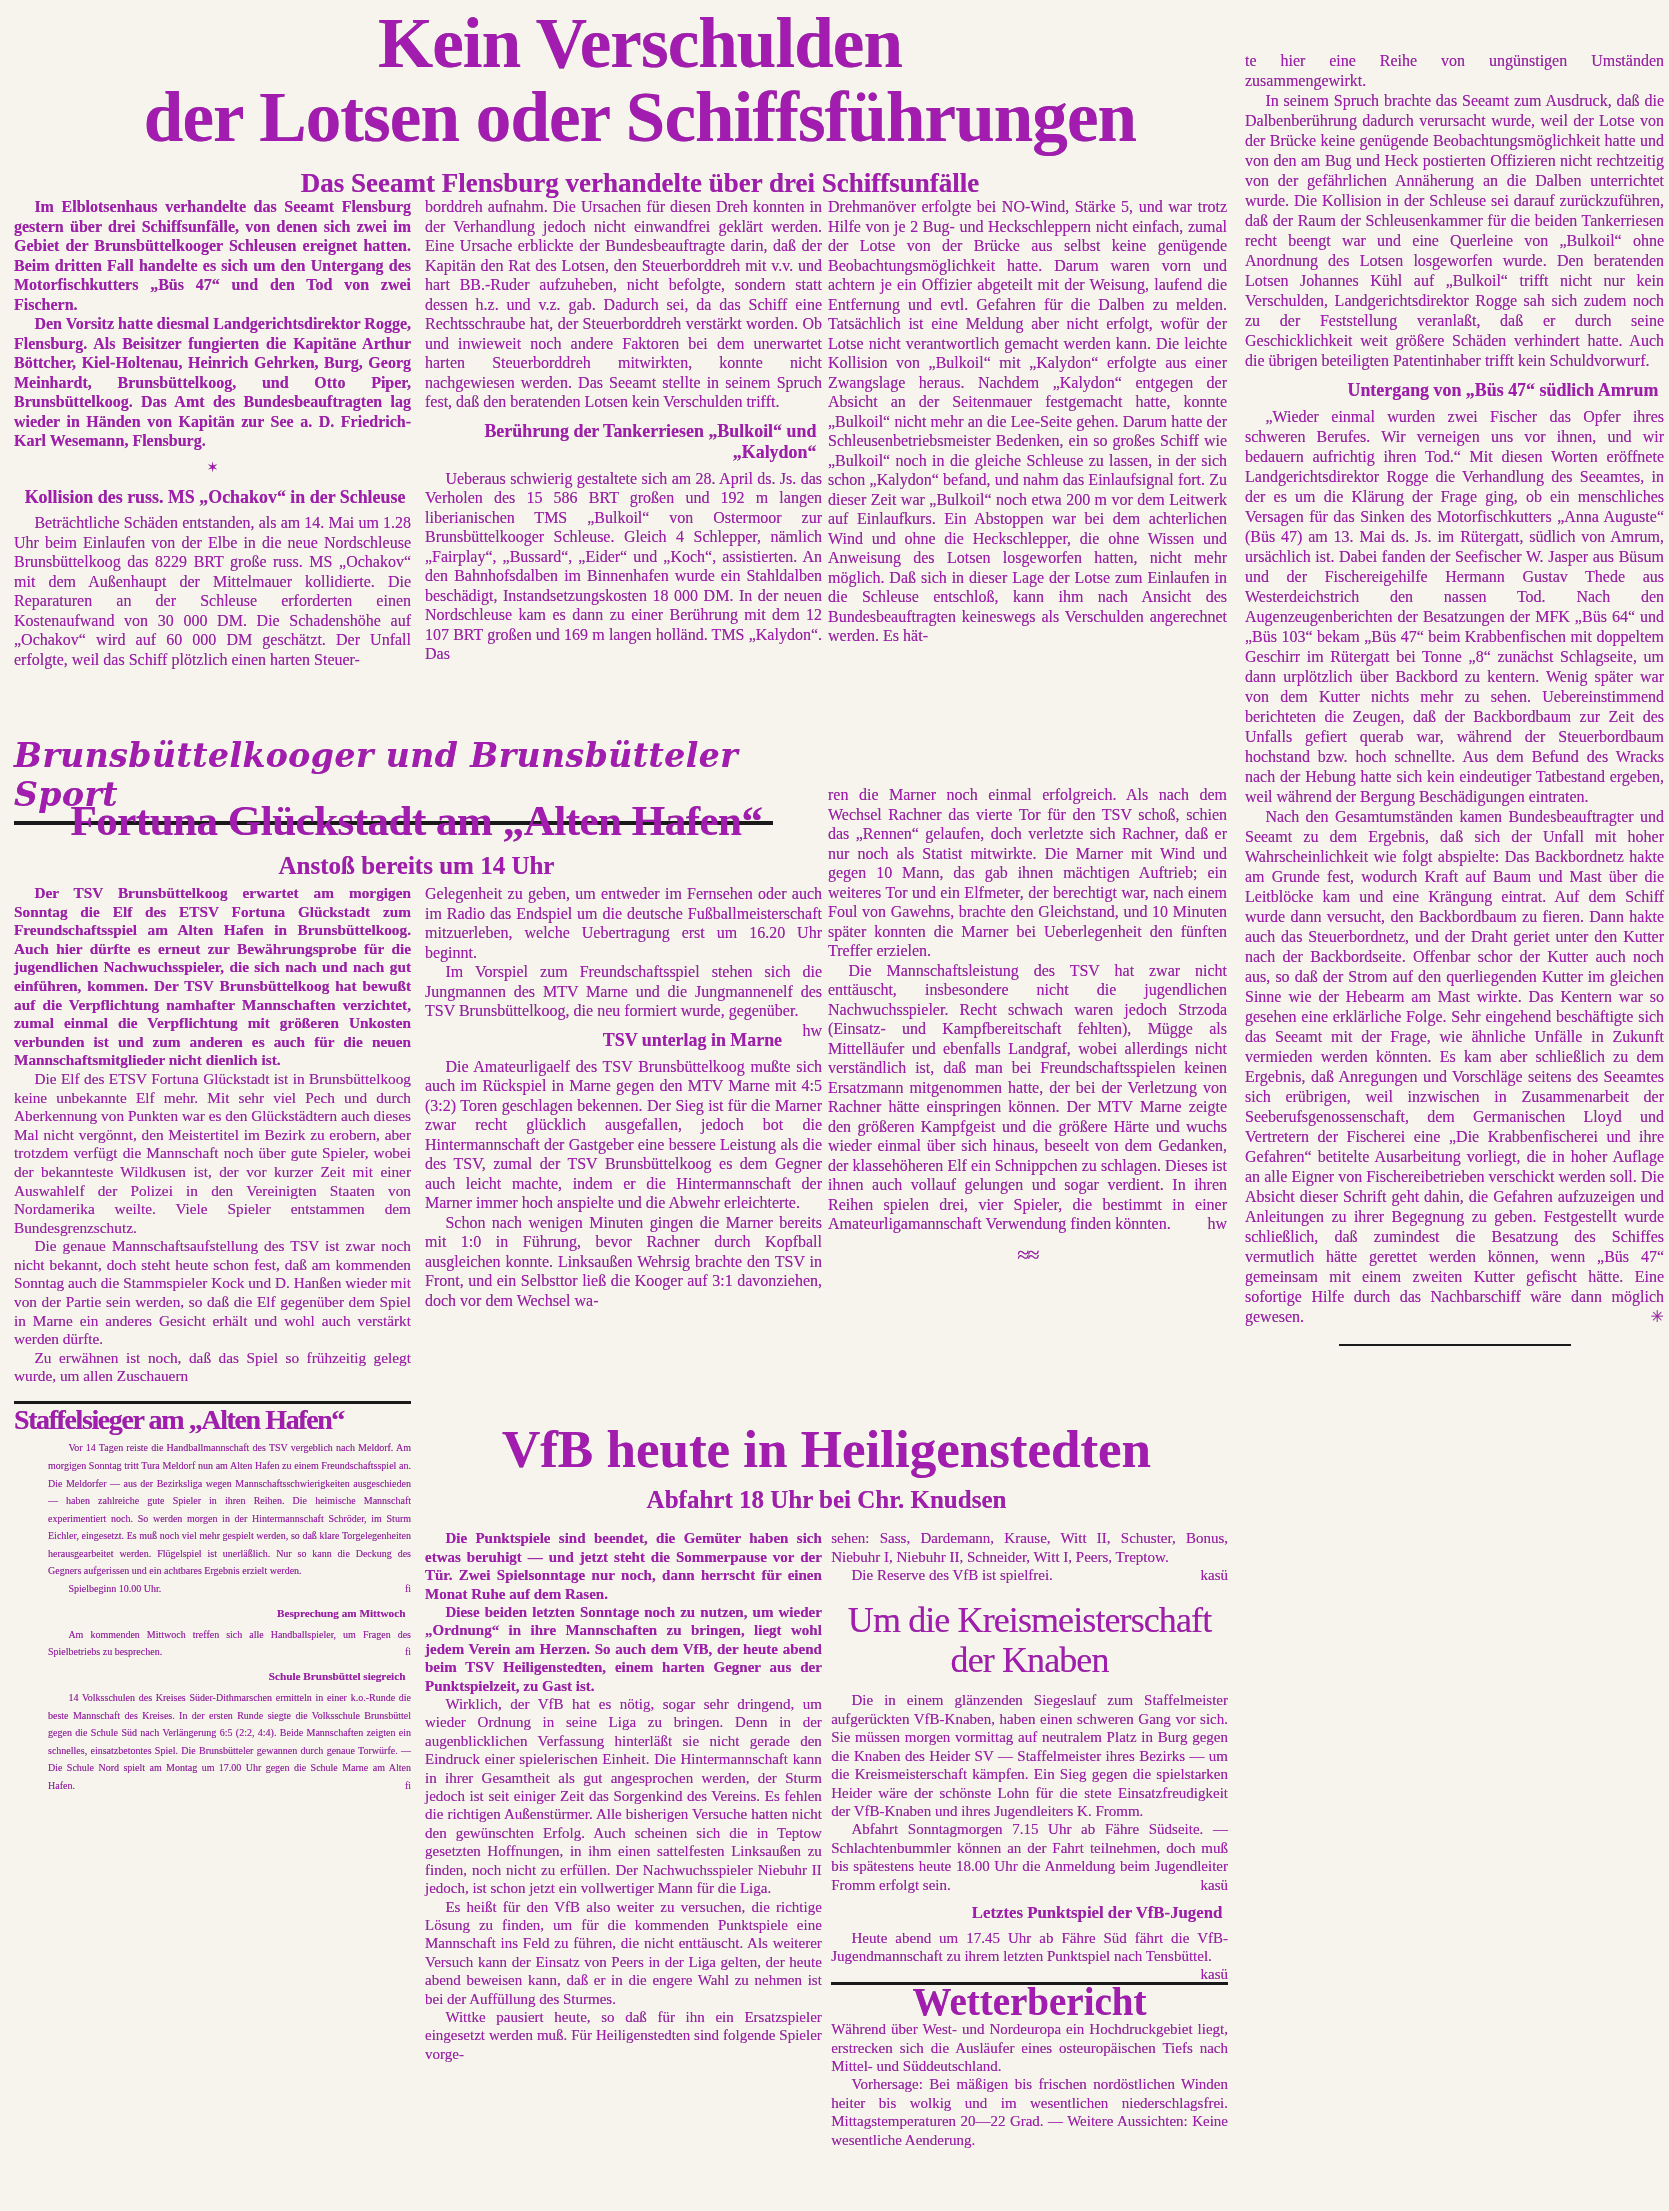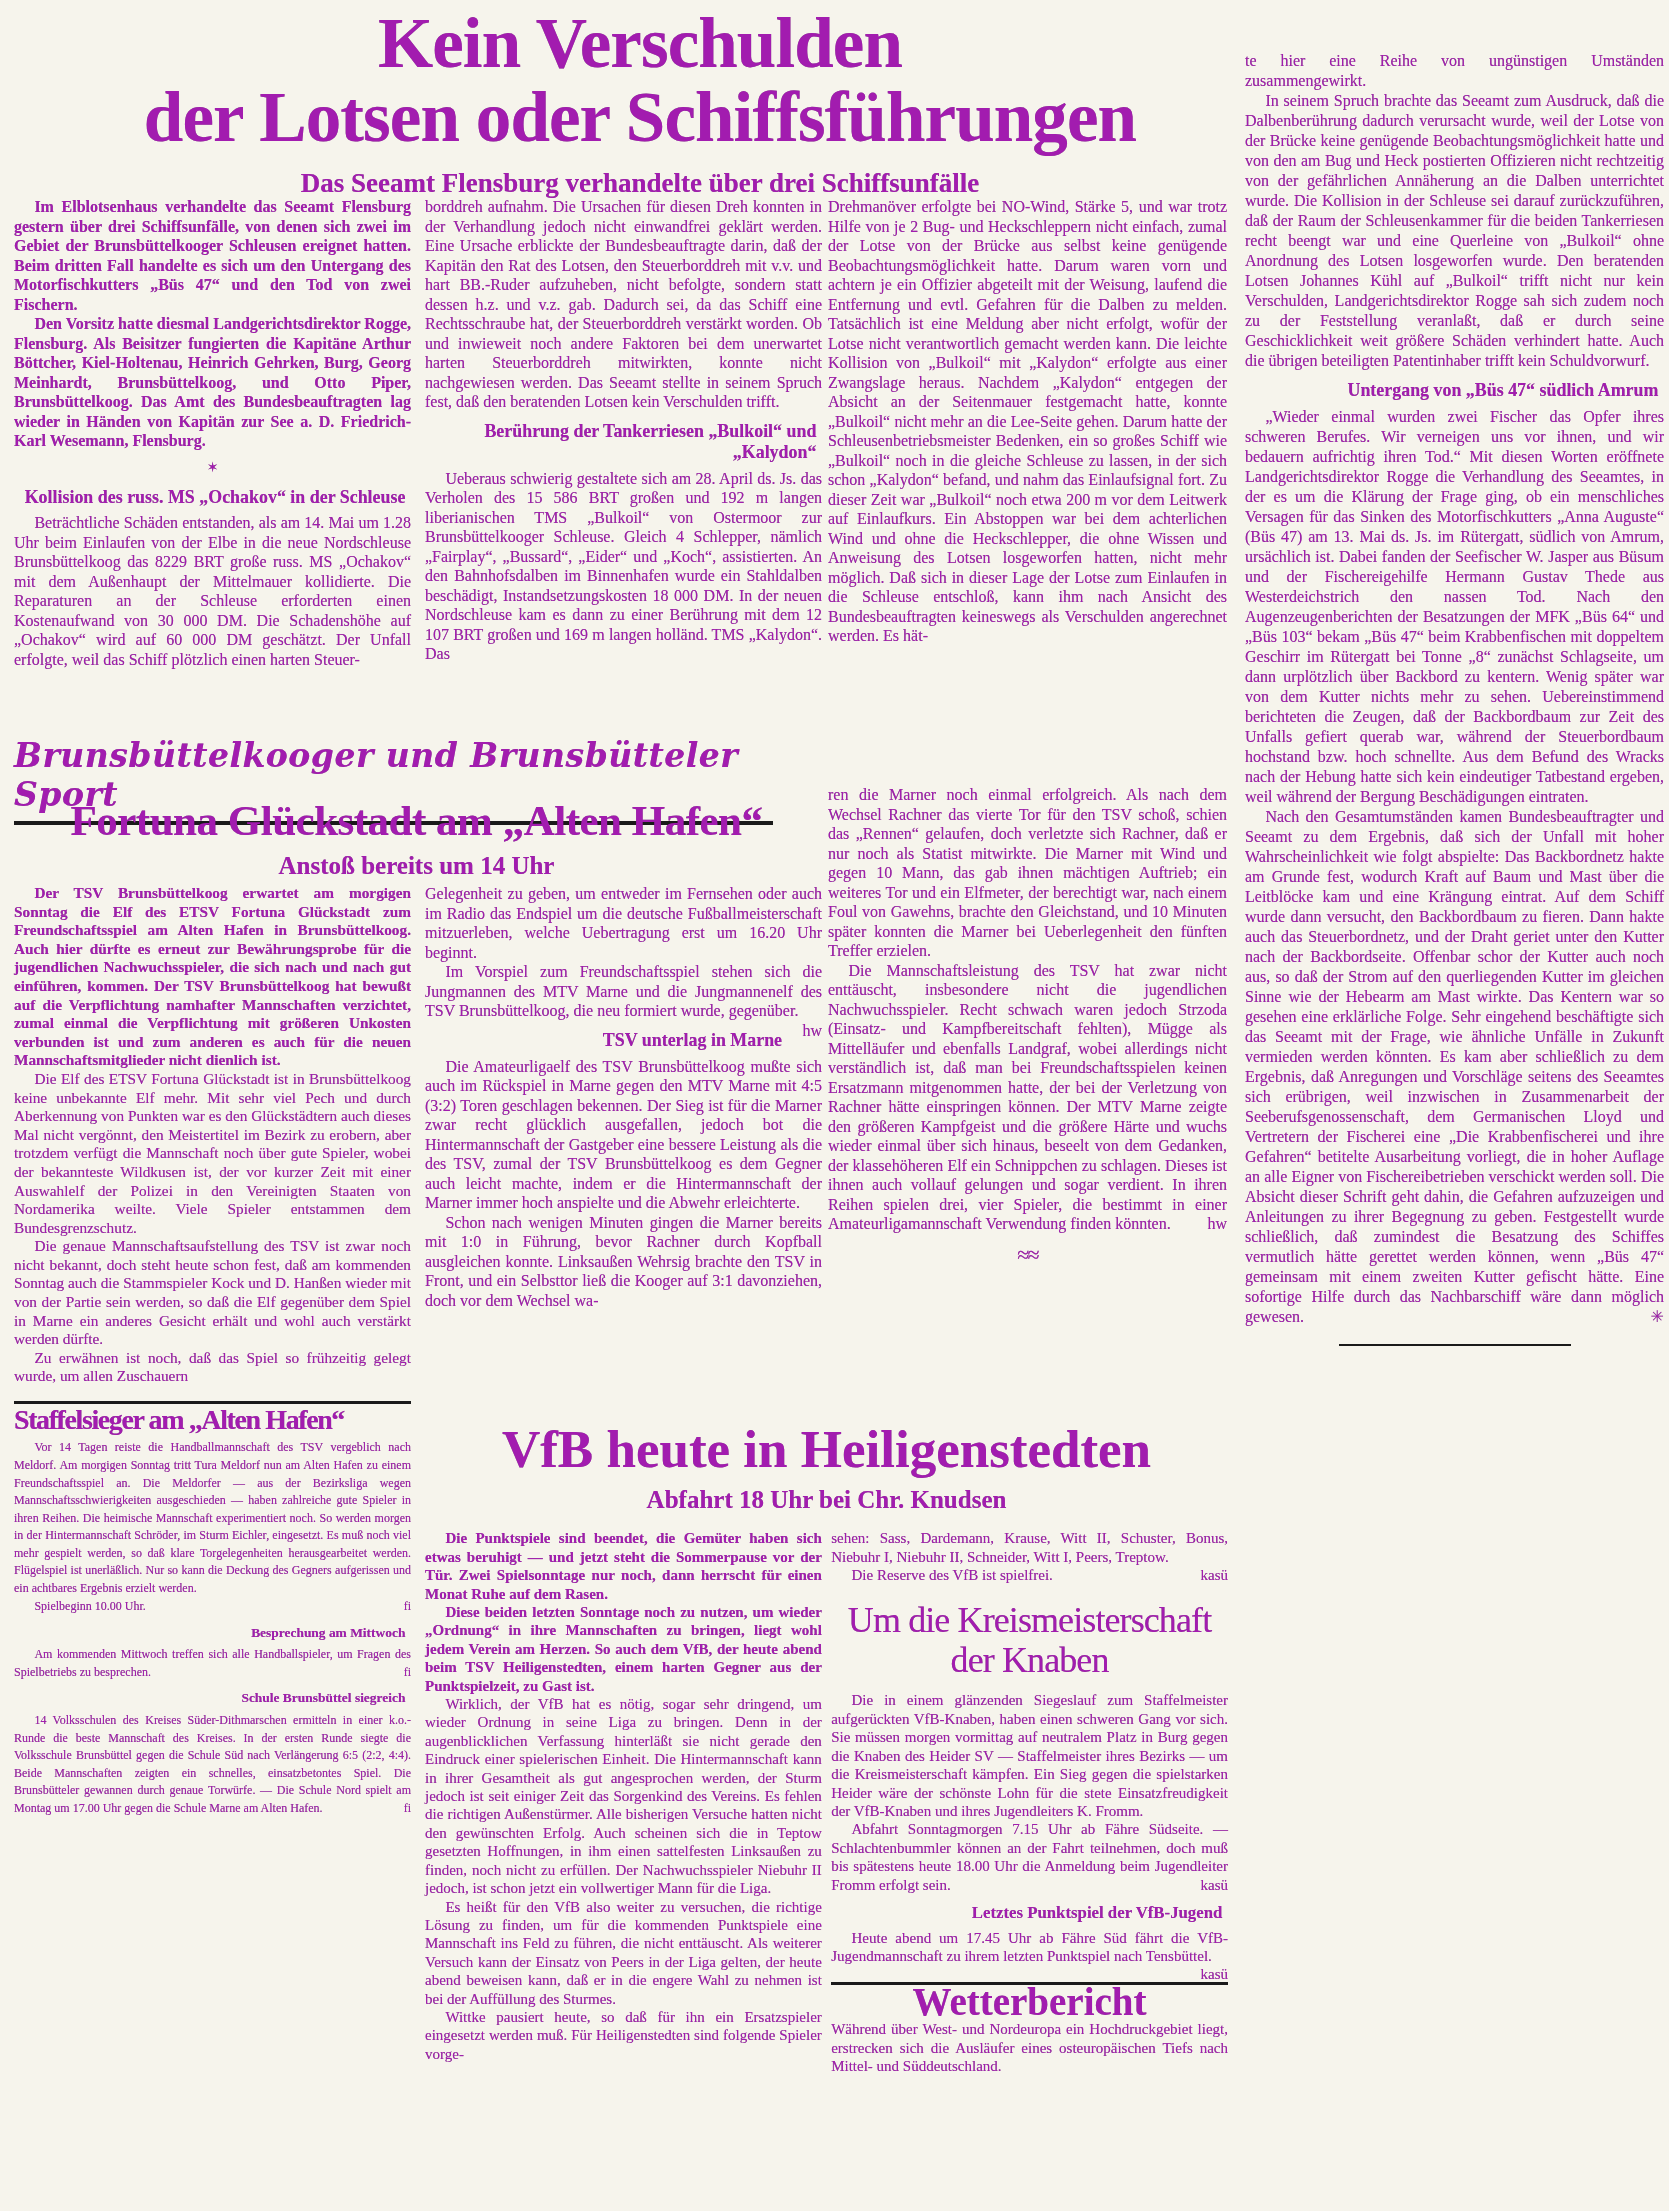--- a/index.html
+++ b/index.html
@@ -26,21 +26,21 @@
   .fhead{position:absolute;left:14px;top:796px;width:805px;text-align:center;}
   .fhead h2{margin:0;font-size:43px;font-weight:700;letter-spacing:-0.5px;}
   .subline{font-size:25px;font-weight:700;margin-top:7.4px;}
   .f1{left:14px;top:884px;width:397px;font-size:15.3px;line-height:18.6px;}
   .f2{left:425px;top:884px;width:397px;font-size:16px;line-height:19.5px;}
   .f3{left:828px;top:785px;width:399px;font-size:16px;line-height:19.5px;}
   
   .staffel{margin-top:15px;}
   .toprule{border-top:3.7px solid #1a1a1a;margin-bottom:7.4px;}
   .staffelh{margin:5.6px 0 9.3px;font-size:28px;letter-spacing:-1.4px;font-weight:700;}
-  .smalltext{font-size:12px;line-height:17.6px;text-align:justify;}
+  .smalltext{font-size:10px;line-height:17.6px;text-align:justify;margin-left:34px;}
   
   .vfb{position:absolute;left:425px;top:1419px;width:803px;}
   .vfb>h2{margin:0;font-size:53px;font-weight:700;text-align:center;}
   .vfb .subline{text-align:center;}
   .vrow{display:flex;gap:9.3px;margin-top:15px;}
   .vcol{width:397px;font-size:15px;line-height:18.4px;text-align:justify;}
   .kreish{margin:16.7px 0 11px;font-size:36px;line-height:1.1;letter-spacing:-0.9px;text-align:center;font-weight:400;}
   .wetter{margin-top:16.7px;}
   .wetterh{margin:7.4px 0 9.3px;font-size:39px;text-align:center;font-weight:700;}
   
@@ -153,20 +153,21 @@
               <p class="para">Abfahrt Sonntagmorgen 7.15 Uhr ab Fähre Südseite. — Schlachtenbummler können an der Fahrt teilnehmen, doch muß bis spätestens heute 18.00 Uhr die Anmeldung beim Jugendleiter Fromm erfolgt sein.<span class="sig">kasü</span></p>
               <div class="colhead">Letztes Punktspiel der VfB-Jugend</div>
               <p class="para">Heute abend um 17.45 Uhr ab Fähre Süd fährt die VfB-Jugendmannschaft zu ihrem letzten Punktspiel nach Tensbüttel.<span class="sig">kasü</span></p>
             </div>
         </div>
         <div class="wetter">
           <div class="toprule"></div>
           <h2 class="wetterh">Wetterbericht</h2>
           <div>
               <p class="para noind">Während über West- und Nordeuropa ein Hochdruckgebiet liegt, erstrecken sich die Ausläufer eines osteuropäischen Tiefs nach Mittel- und Süddeutschland.</p>
+              <p class="para">Vorhersage: Bei mäßigen bis frischen nordöstlichen Winden heiter bis wolkig und im wesentlichen niederschlagsfrei. Mittagstemperaturen 20—22 Grad. — Weitere Aussichten: Keine wesentliche Aenderung.</p>
             </div>
         </div>
       </div>
     </div>
   </section>
 
 </div>
 
 
 </body></html>

